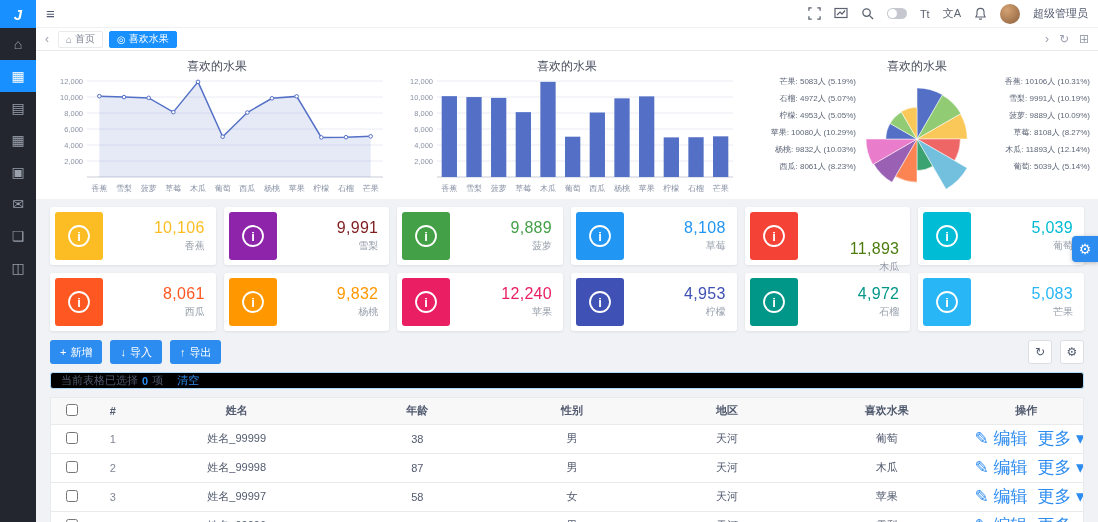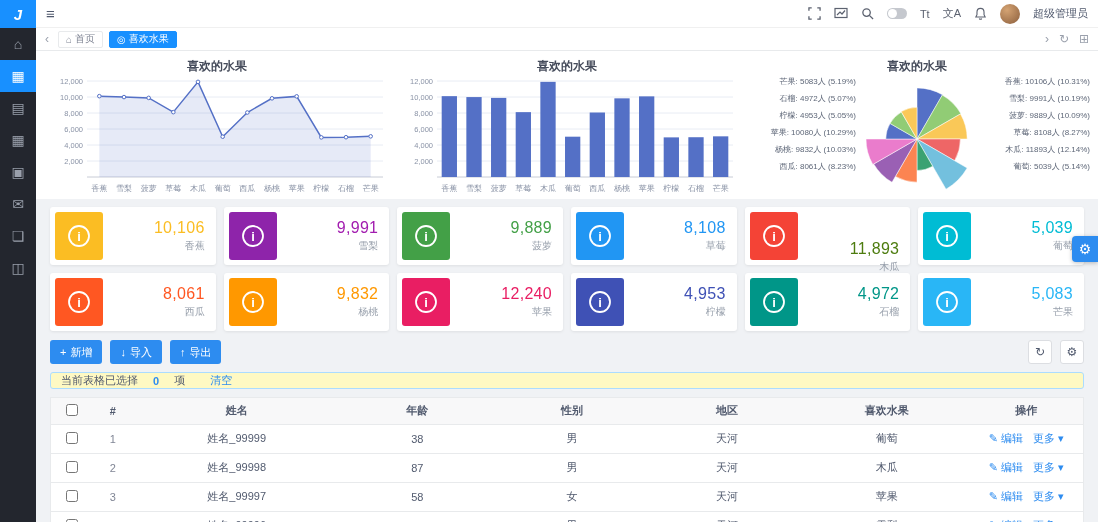--- a/index.html
+++ b/index.html
@@ -24,50 +24,50 @@
 
 .tabbar{height:23px;background:#fff;border-bottom:1px solid #e8eaec;display:flex;align-items:center;padding:0 6px;gap:6px;box-shadow:0 1px 2px rgba(0,0,0,.04)}
 .tab{display:inline-flex;align-items:center;gap:3px;height:17px;padding:0 7px;border:1px solid #e8eaec;border-radius:2px;font-size:10px;color:#808695;background:#fff;cursor:pointer;white-space:nowrap}
 .tab.active{background:#1890ff;border-color:#1890ff;color:#fff}
 .tb-ctl{color:#9aa0ac;font-size:12px;cursor:pointer;padding:0 3px}
 .tb-right{margin-left:auto;display:flex;align-items:center;gap:4px}
 
 .content{flex:1;overflow:hidden;display:flex;flex-direction:column}
 .charts{display:flex;background:#fff;padding:3px 6px 0}
 .chart-box{flex:1;position:relative;min-width:0}
-.chart-title{text-align:center;font-weight:bold;font-size:12px;color:#464c5b;padding:4px 0 0}
+.chart-title{text-align:center;font-weight:normal;font-size:12px;color:#464c5b;padding:4px 0 0}
 .axis-chart{display:flex;justify-content:center}
 .rose-wrap{display:flex;justify-content:center;margin-top:2px}
 .rose-left,.rose-right{position:absolute;top:22px;width:112px;display:flex;flex-direction:column;gap:6px}
 .rose-left{left:2px;text-align:right;}
 .rose-right{right:2px;text-align:right}
 .rose-label{font-size:8px;color:#5e6778;white-space:nowrap}
 
 .cards{display:grid;grid-template-columns:repeat(6,1fr);gap:8px;margin:8px 14px 0}
 .stat-card{background:#fff;border-radius:3px;box-shadow:0 1px 3px rgba(0,0,0,.08);display:flex;align-items:center;padding:5px;height:58px}
 .stat-icon{width:48px;height:48px;border-radius:3px;display:flex;align-items:center;justify-content:center;flex-shrink:0}
 .stat-meta{flex:1;text-align:right;padding-right:6px;min-width:0}
 .stat-value{font-size:16px;font-weight:normal;letter-spacing:.3px}
 .stat-label{font-size:10px;color:#98a0ac;margin-top:2px}
 
 .toolbar{display:flex;align-items:center;margin:9px 14px 0;gap:8px}
 .btn{display:inline-flex;align-items:center;gap:4px;height:24px;padding:0 10px;background:#2d8cf0;color:#fff;border:none;border-radius:3px;font-size:11px;cursor:pointer}
 .tool-icons{margin-left:auto;display:flex;gap:8px}
 .icon-btn{width:24px;height:24px;border:1px solid #dcdee2;background:#fff;border-radius:3px;display:flex;align-items:center;justify-content:center;color:#515a6e;font-size:12px;cursor:pointer}
 
-.select-bar{margin:8px 14px 0;height:26px;background:#fef9c3;border:1px solid #abdcff;border-radius:3px;display:flex;align-items:center;padding:0 10px;font-size:11px;gap:15px;color:#515a6e}
+.select-bar{margin:8px 14px 0;height:26px;background:#000000;border:1px solid #abdcff;border-radius:3px;display:flex;align-items:center;padding:0 10px;font-size:11px;gap:4px;color:#515a6e}
 .select-bar .count{color:#2d8cf0;font-weight:bold}
 .select-bar .clear{color:#2d8cf0;cursor:pointer;margin-left:10px}
 
 .table-wrap{margin:8px 14px 0;background:#fff;border:1px solid #e8eaec;border-bottom:none}
 table{width:100%;border-collapse:collapse;table-layout:fixed;font-size:11px}
 th{background:#f8f8f9;height:26px;font-weight:bold;color:#515a6e;border-bottom:1px solid #e8eaec;text-align:center}
 td{height:29px;border-bottom:1px solid #e8eaec;text-align:center;color:#515a6e;overflow:hidden;white-space:nowrap}
 td.idx{color:#808695}
-a.op{color:#2d8cf0;cursor:pointer;text-decoration:none;margin:16px 5px;font-size:11px;white-space:nowrap}
+a.op{color:#2d8cf0;cursor:pointer;text-decoration:none;margin:16px 5px;font-size:17px;white-space:nowrap}
 input[type=checkbox]{width:12px;height:12px;cursor:pointer}
 
 .float-gear{position:fixed;right:0;top:236px;width:26px;height:26px;background:#2d8cf0;color:#fff;border-radius:4px 0 0 4px;display:flex;align-items:center;justify-content:center;font-size:14px;cursor:pointer;box-shadow:0 1px 4px rgba(0,0,0,.25)}
 svg{display:block}
 </style>
 </head>
 <body>
 
 <div class="app">
   <aside class="sidebar">
@@ -294,21 +294,21 @@
             </div>
           </div>
           <div class="stat-card">
             <div class="stat-icon" style="background: rgb(142, 36, 170);">
               <svg width="26" height="26" viewBox="0 0 26 26">
                 <circle cx="13" cy="13" r="10" fill="none" stroke="#fff" stroke-width="1.8"></circle>
                 <text x="13" y="18" text-anchor="middle" font-size="13" fill="#fff" font-weight="bold">i</text>
               </svg>
             </div>
             <div class="stat-meta">
-              <div class="stat-value" style="color: #a21caf;">9,991</div>
+              <div class="stat-value" style="color: #7f1d1d;">9,991</div>
               <div class="stat-label">雪梨</div>
             </div>
           </div>
           <div class="stat-card">
             <div class="stat-icon" style="background: rgb(67, 160, 71);">
               <svg width="26" height="26" viewBox="0 0 26 26">
                 <circle cx="13" cy="13" r="10" fill="none" stroke="#fff" stroke-width="1.8"></circle>
                 <text x="13" y="18" text-anchor="middle" font-size="13" fill="#fff" font-weight="bold">i</text>
               </svg>
             </div>

